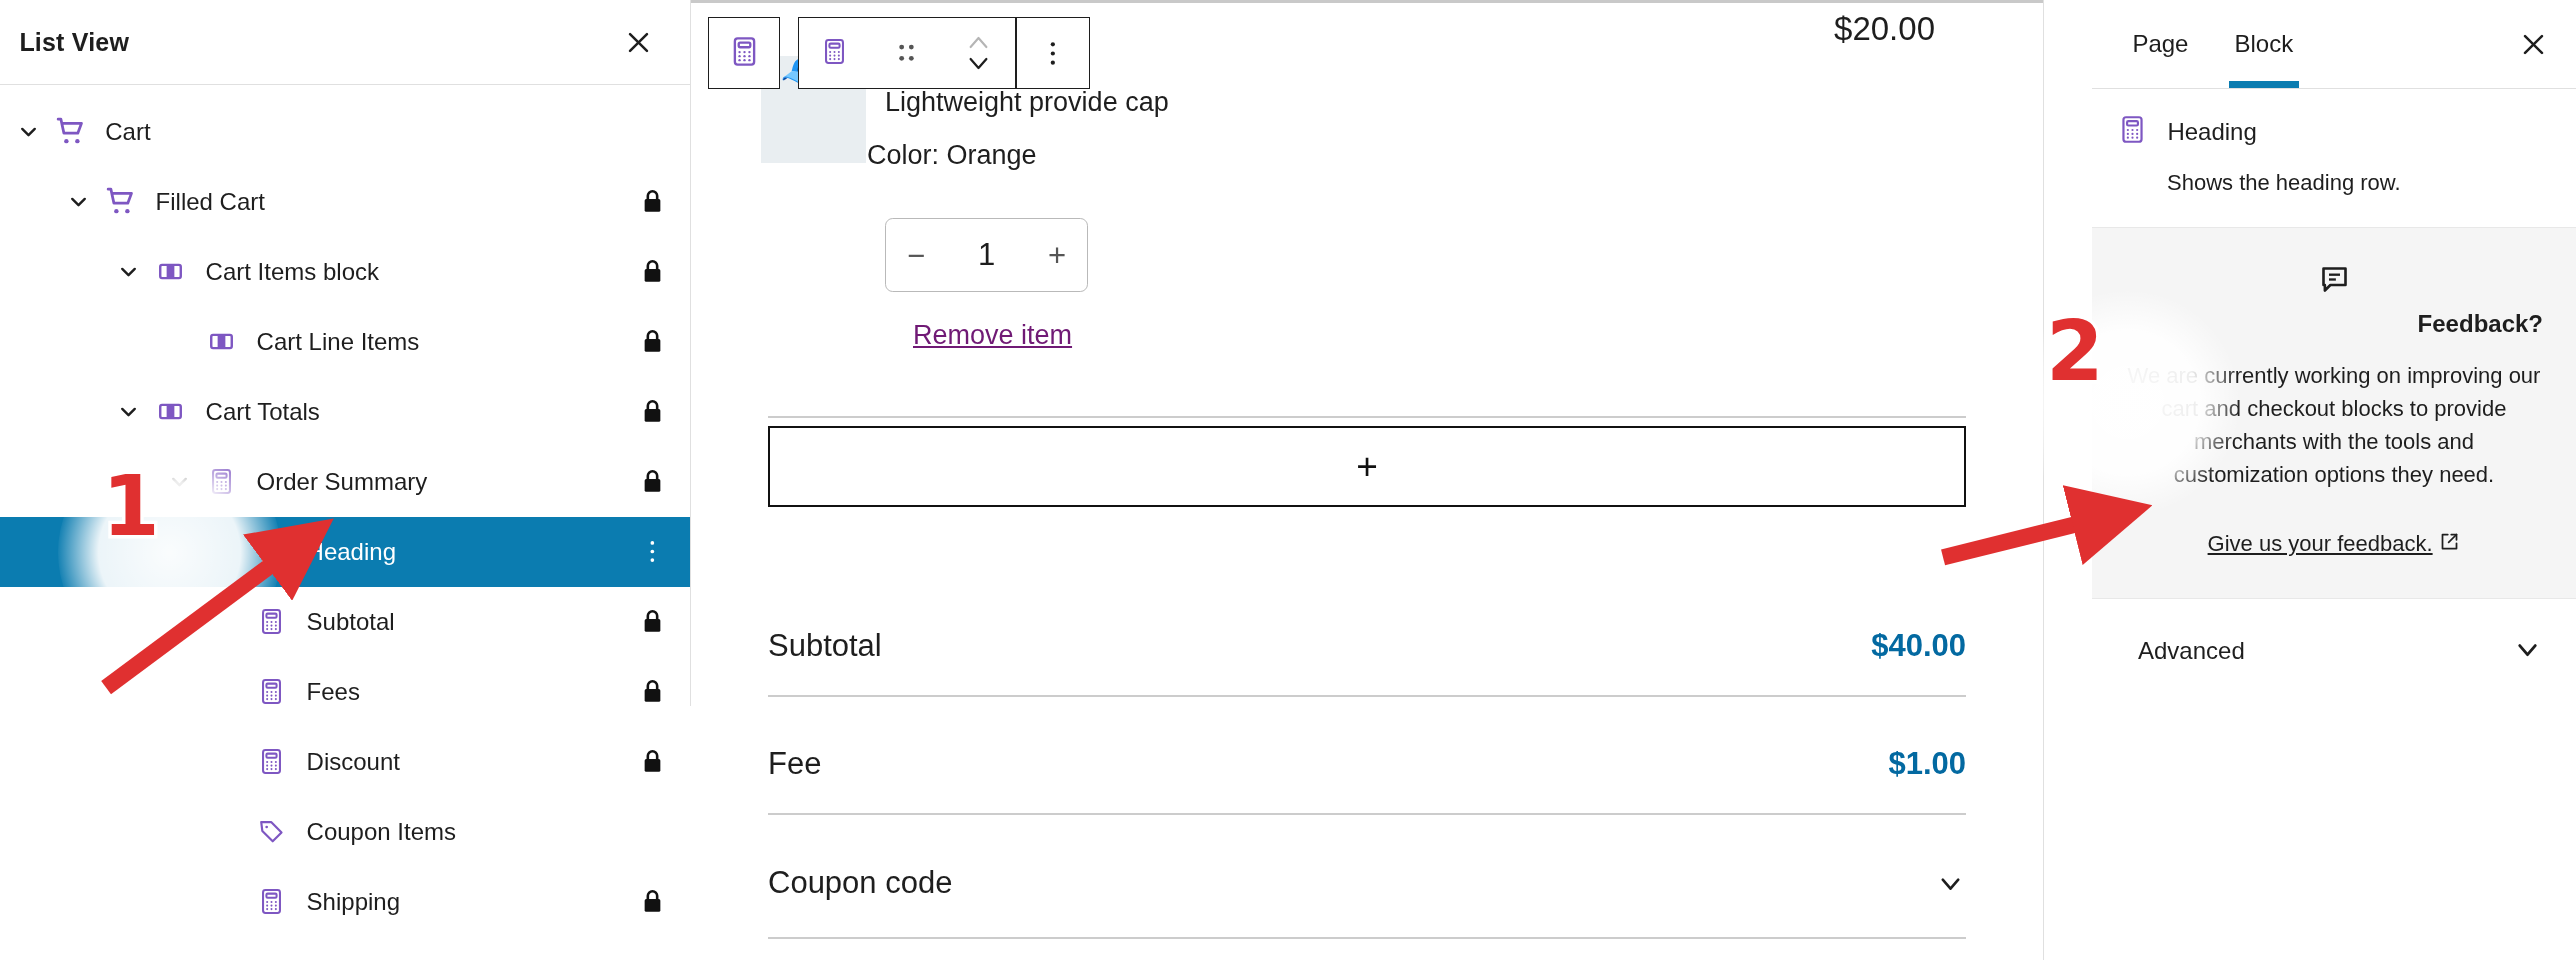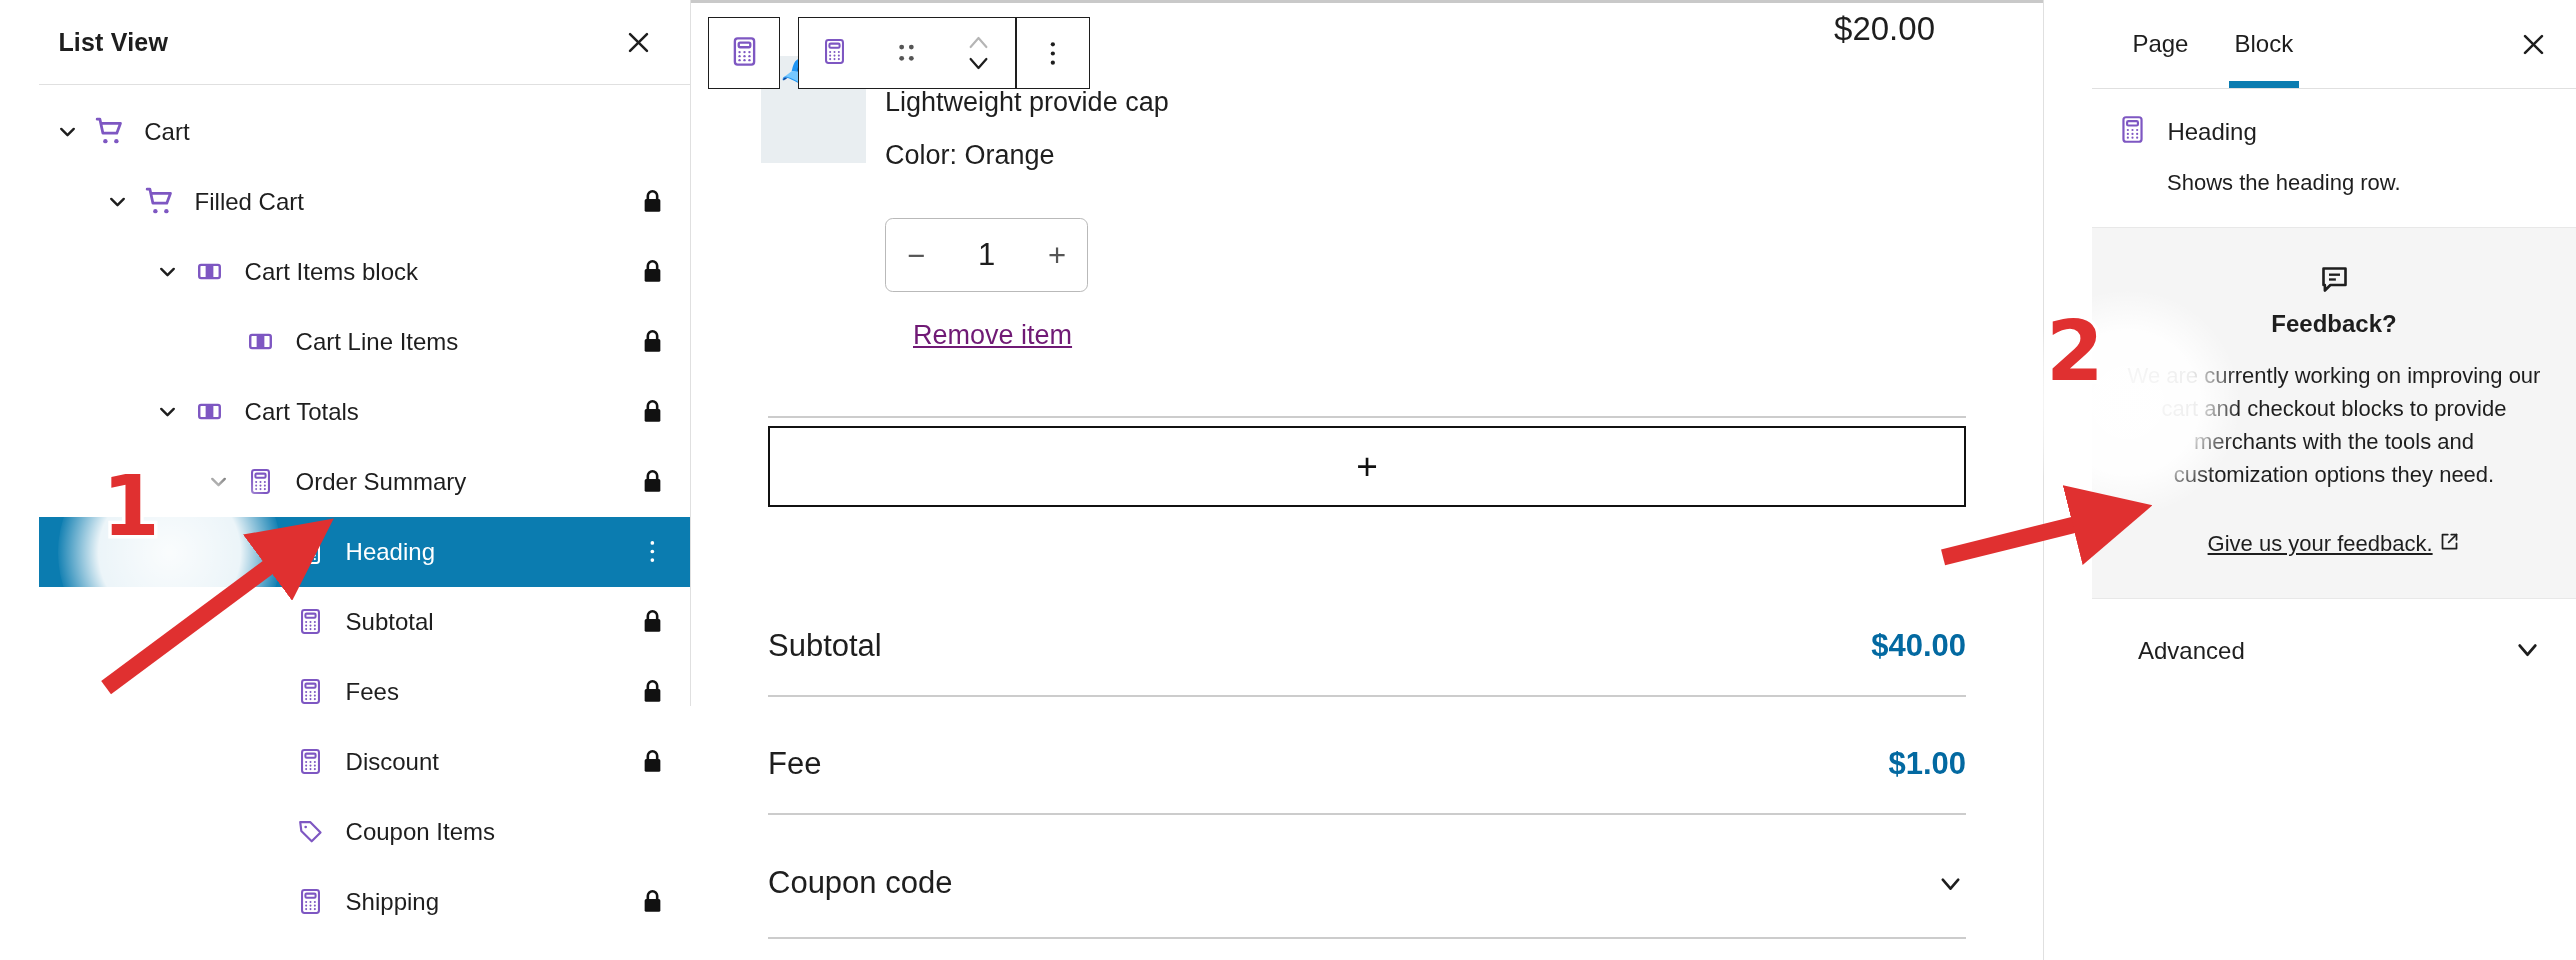--- a/index.html
+++ b/index.html
@@ -11,21 +11,20 @@
   }
   .app { display: flex; width: 2576px; height: 961px; position: relative; }
 
   
   .listview {
     width: 691px; height: 706px;
     background: #fff;
     border-right: 1.9px solid #e0e0e0;
     position: relative;
     flex: 0 0 691px;
-    padding-left: 39px;
   }
   .lv-header {
     height: 85px;
     display: flex; align-items: center; justify-content: space-between;
     padding: 0 27px 0 19.4px;
     border-bottom: 1.9px solid #e0e0e0;
   }
   .lv-title { font-size: 25px; font-weight: bold; color: #1e1e1e; letter-spacing: 0.2px; }
   .lv-close {
     width: 50px; height: 50px; display: flex; align-items: center; justify-content: center;
@@ -79,21 +78,21 @@
   .tb-arrows svg { display: block; }
 
   
   .prod-thumb {
     position: absolute; left: 70px; top: 56px;
     width: 105px; height: 107px; background: #e9eef1;
   }
   .prod-emoji { position: absolute; left: 89px; top: 50px; font-size: 35px; }
   .price-line { position: absolute; left: 194px; top: 39px; font-size: 29px; color: #1e1e1e; }
   .prod-name { position: absolute; left: 194px; top: 87px; font-size: 27px; color: #1e1e1e; }
-  .prod-color { position: absolute; left: 194px; top: 140px; font-size: 27px; color: #1e1e1e; }
+  .prod-color { position: absolute; left: 176px; top: 140px; font-size: 27px; color: #1e1e1e; }
   .price-right { position: absolute; right: 108px; top: 9.7px; font-size: 33px; color: #1e1e1e; }
 
   .qty {
     position: absolute; left: 194px; top: 218px;
     width: 203px; height: 74px;
     border: 1.9px solid #b9b9b9; border-radius: 7.7px;
     display: flex; align-items: center; justify-content: space-between;
     padding: 0 21px;
   }
   .qty-btn { font-size: 31px; color: #555; cursor: pointer; line-height: 1; user-select: none; }
@@ -145,21 +144,21 @@
   .blockcard { padding: 25px 33px 31px 25px; border-bottom: 1.9px solid #e8e8e8; }
   .bc-top { display: flex; align-items: center; gap: 19.4px; }
   .bc-title { font-size: 24px; color: #1e1e1e; }
   .bc-desc { font-size: 22px; color: #1e1e1e; margin-top: 21px; margin-left: 50px; }
 
   .feedback {
     background: #f5f5f5; padding: 35px 33px 41px 33px;
     text-align: center; border-bottom: 1.9px solid #e8e8e8;
   }
   .fb-icon { display: flex; justify-content: center; margin-bottom: 13.6px; }
-  .fb-title { font-size: 24px; font-weight: bold; color: #1e1e1e; margin-bottom: 21px; }
+  .fb-title { font-size: 24px; font-weight: bold; color: #1e1e1e; margin-bottom: 21px; text-align: right; }
   .fb-body { font-size: 22px; line-height: 1.5; color: #1e1e1e; }
   .fb-link-wrap { margin-top: 40px; display: flex; align-items: center; justify-content: center; gap: 6.8px; }
   .fb-link { font-size: 22px; color: #1e1e1e; text-decoration: underline; cursor: pointer; }
 
   .advanced {
     height: 105px; display: flex; align-items: center; justify-content: space-between;
     padding: 0 33px 0 29px; cursor: pointer;
   }
   .adv-label { font-size: 24px; color: #1e1e1e; margin-left: 17px; }
 

